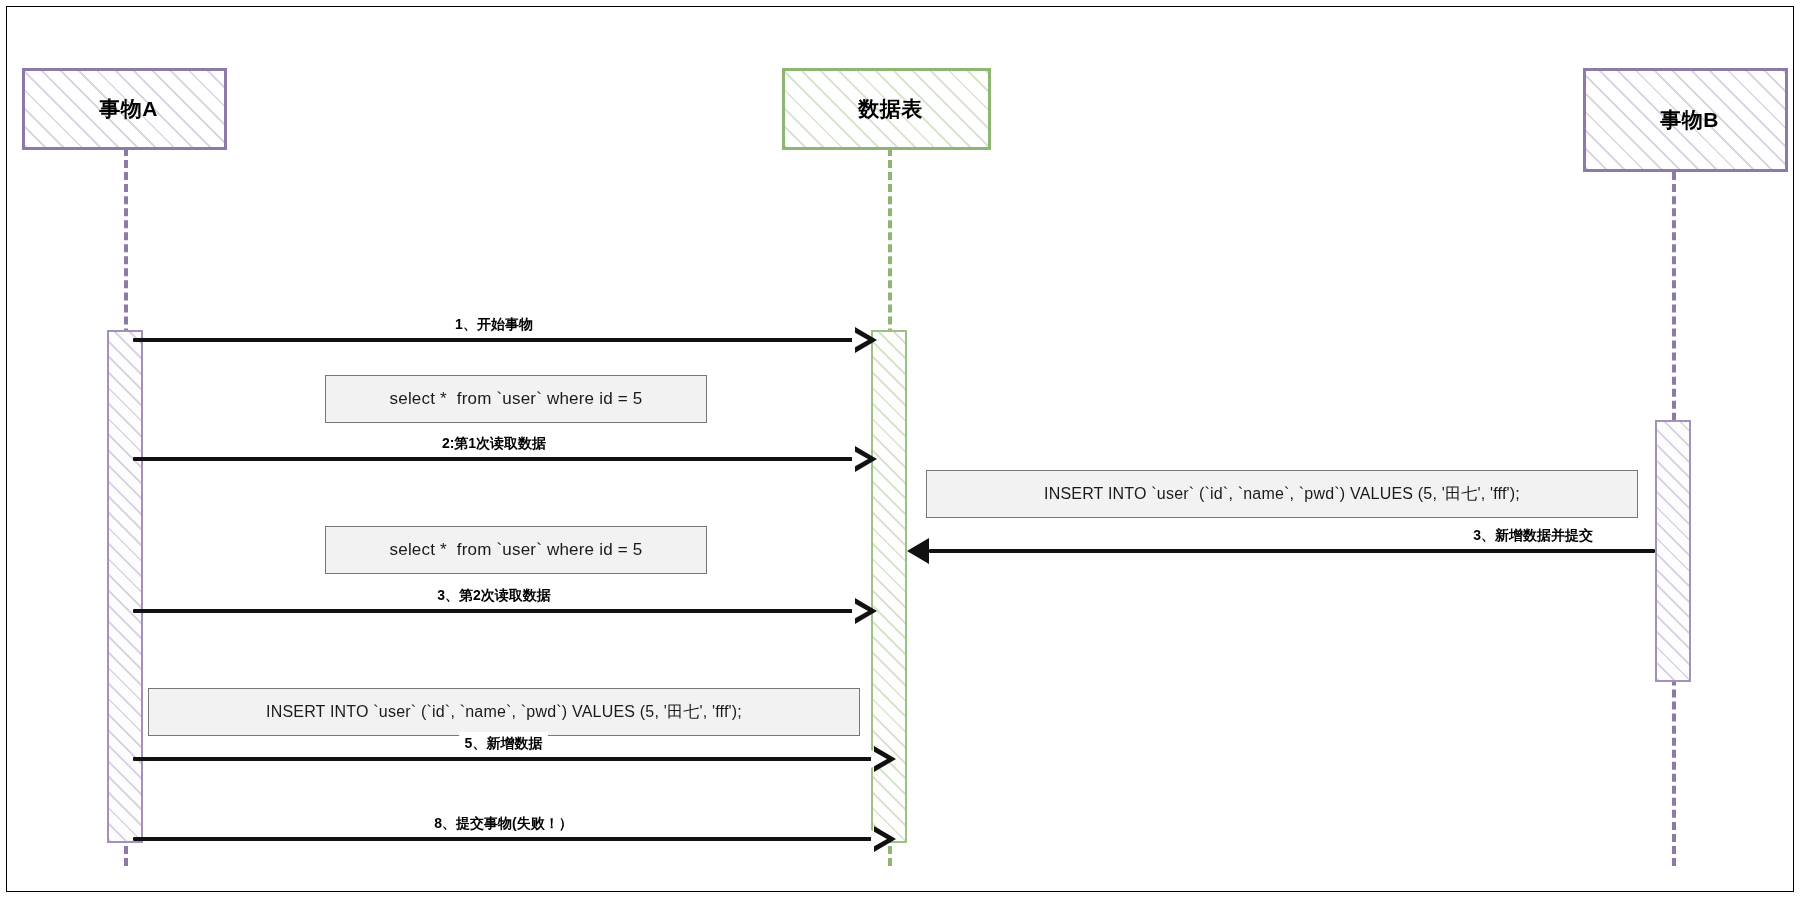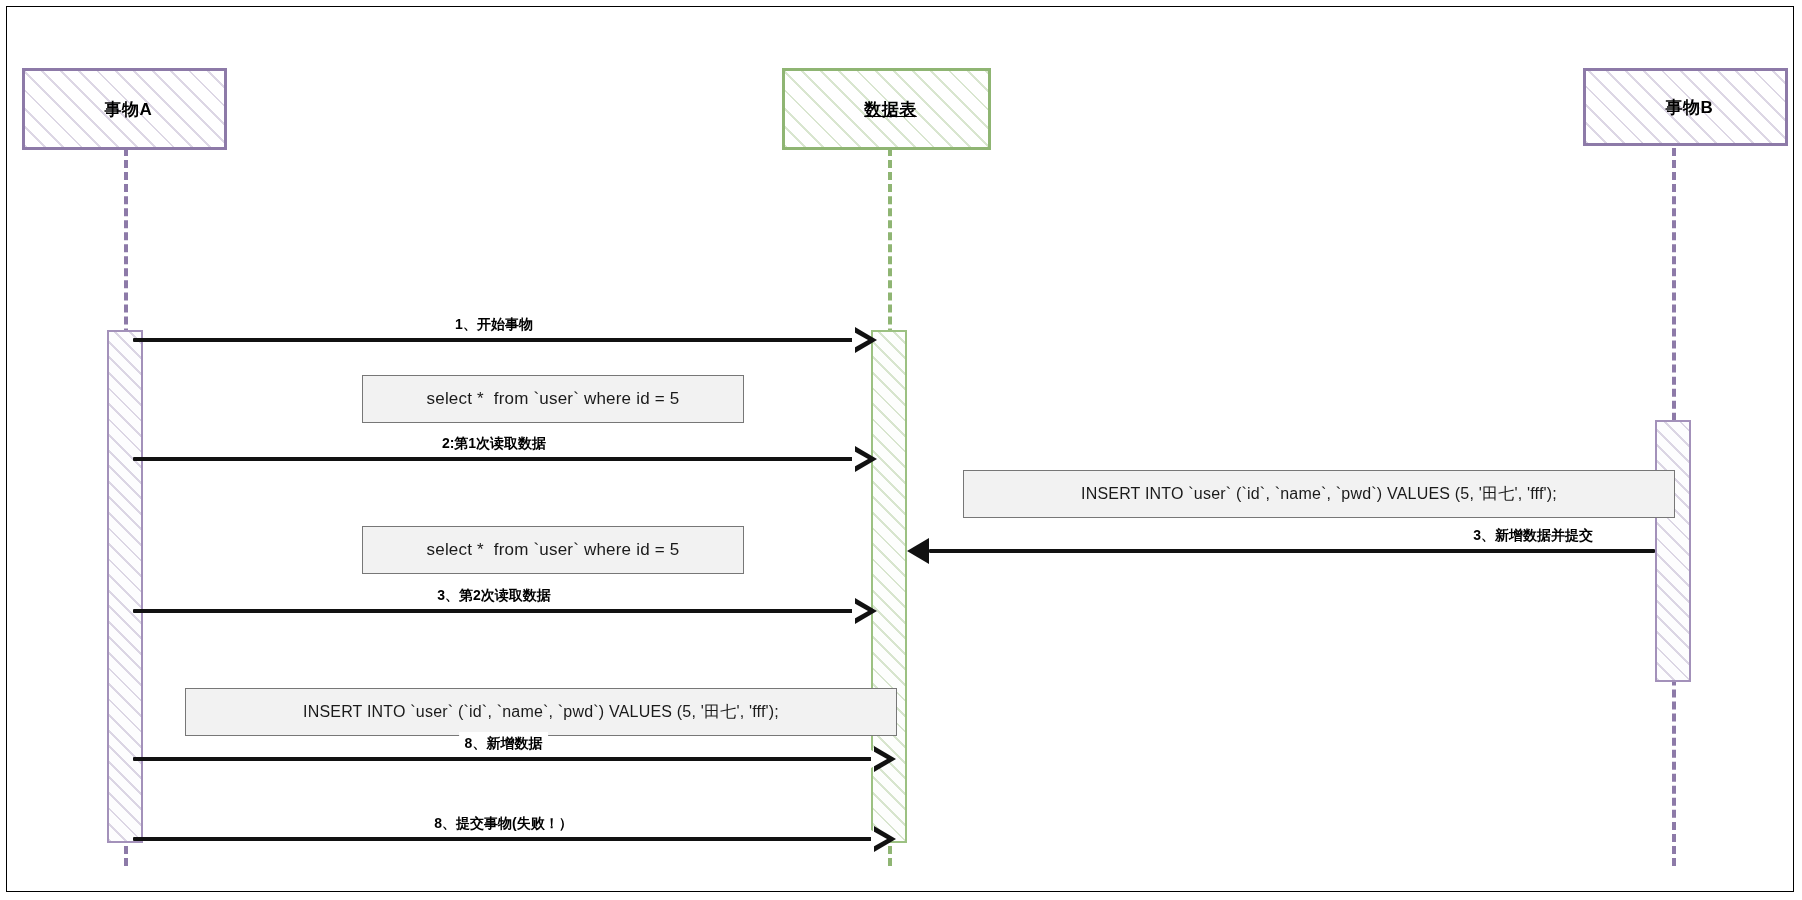--- a/index.html
+++ b/index.html
@@ -2,27 +2,27 @@
 <html><head>
 <meta charset="utf-8">
 <style>
   html,body{margin:0;padding:0;background:#ffffff;}
   body{font-family:"Liberation Sans","DejaVu Sans",sans-serif;}
   #stage{position:relative;width:1802px;height:900px;background:#fff;overflow:hidden;}
   .frame{position:absolute;left:6px;top:6px;width:1788px;height:886px;border:1px solid #000;box-sizing:border-box;}
 
   
   .participant{position:absolute;box-sizing:border-box;display:flex;align-items:center;justify-content:center;
-    font-weight:bold;font-size:17px;color:#000;letter-spacing:.5px;padding-left:8px;}
+    font-weight:bold;font-size:21px;color:#000;letter-spacing:.5px;padding-left:8px;}
   .p-purple{border:3px solid #8d7aa8;
     background-image:repeating-linear-gradient(45deg, rgba(141,122,168,.30) 0 2px, rgba(255,255,255,0) 2px 13px);
     background-color:#fff;}
   .p-green{border:3px solid #8fb573;
     background-image:repeating-linear-gradient(45deg, rgba(143,181,115,.34) 0 2px, rgba(255,255,255,0) 2px 13px);
-    background-color:#fff;text-decoration:underline;}
+    background-color:#fff;}
 
   
   .lifeline{position:absolute;width:0;border-left-width:4px;border-left-style:dashed;}
   .ll-purple{border-left-color:#8d7aa8;}
   .ll-green{border-left-color:#8fb573;}
 
   
   .activation{position:absolute;box-sizing:border-box;}
   .act-purple{border:2px solid #a391ba;
     background-image:repeating-linear-gradient(45deg, rgba(141,122,168,.30) 0 2px, rgba(255,255,255,0) 2px 11px);
@@ -38,39 +38,39 @@
     background:#fff;padding:0 6px;font-size:14px;font-weight:bold;color:#000;white-space:nowrap;line-height:22px;}
   .arrow{position:absolute;top:-11px;width:0;height:0;}
   .arrow-open-r{border-top:13px solid transparent;border-bottom:13px solid transparent;border-left:22px solid #111;}
   .arrow-open-r::after{content:"";position:absolute;left:-25px;top:-9px;
     border-top:9px solid transparent;border-bottom:9px solid transparent;border-left:16px solid #fff;}
   .arrow-solid-l{border-top:13px solid transparent;border-bottom:13px solid transparent;border-right:22px solid #111;}
 
   
   .note{position:absolute;box-sizing:border-box;background:#f2f2f2;border:1.5px solid #777;
     display:flex;align-items:center;justify-content:center;
-    font-size:17px;color:#1a1a1a;white-space:pre;letter-spacing:.2px;margin-left:37px;}
+    font-size:17px;color:#1a1a1a;white-space:pre;letter-spacing:.2px;}
 </style>
 </head>
 <body>
 
 <div id="stage">
   <div class="frame"></div>
 
   <div class="lifeline ll-purple" style="left:124px;top:148px;height:718px;"></div>
   <div class="lifeline ll-green" style="left:888px;top:148px;height:718px;"></div>
   <div class="lifeline ll-purple" style="left:1672px;top:148px;height:718px;"></div>
 
   <div class="participant p-purple" style="left:22px;top:68px;width:205px;height:82px;">
     <span>事物A</span>
   </div>
   <div class="participant p-green" style="left:782px;top:68px;width:209px;height:82px;">
     <span>数据表</span>
   </div>
-  <div class="participant p-purple" style="left:1583px;top:68px;width:205px;height:78px;">
+  <div class="participant p-purple" style="left:1583px;top:68px;width:205px;height:104px;">
     <span>事物B</span>
   </div>
 
   <div class="activation act-purple" style="left:107px;top:330px;width:36px;height:513px;"></div>
   <div class="activation act-green" style="left:871px;top:330px;width:36px;height:513px;"></div>
   <div class="activation act-purple" style="left:1655px;top:420px;width:36px;height:262px;"></div>
 
   <div class="msg" style="left:133px;top:338px;width:722px;">
     <div class="line"></div>
     <div class="arrow arrow-open-r" style="right:-22px;"></div>
@@ -107,21 +107,21 @@
     <div class="label">3、第2次读取数据</div>
   </div>
 
   <div class="note" style="left:148px;top:688px;width:712px;height:48px;font-size:16px;">
     <span>INSERT INTO `user` (`id`, `name`, `pwd`) VALUES (5, '田七', 'fff');</span>
   </div>
 
   <div class="msg" style="left:133px;top:757px;width:741px;">
     <div class="line"></div>
     <div class="arrow arrow-open-r" style="right:-22px;"></div>
-    <div class="label">8、新增数据</div>
+    <div class="label">5、新增数据</div>
   </div>
 
   <div class="msg" style="left:133px;top:837px;width:741px;">
     <div class="line"></div>
     <div class="arrow arrow-open-r" style="right:-22px;"></div>
     <div class="label">8、提交事物(失败！）</div>
   </div>
 </div>
 
 </body></html>

